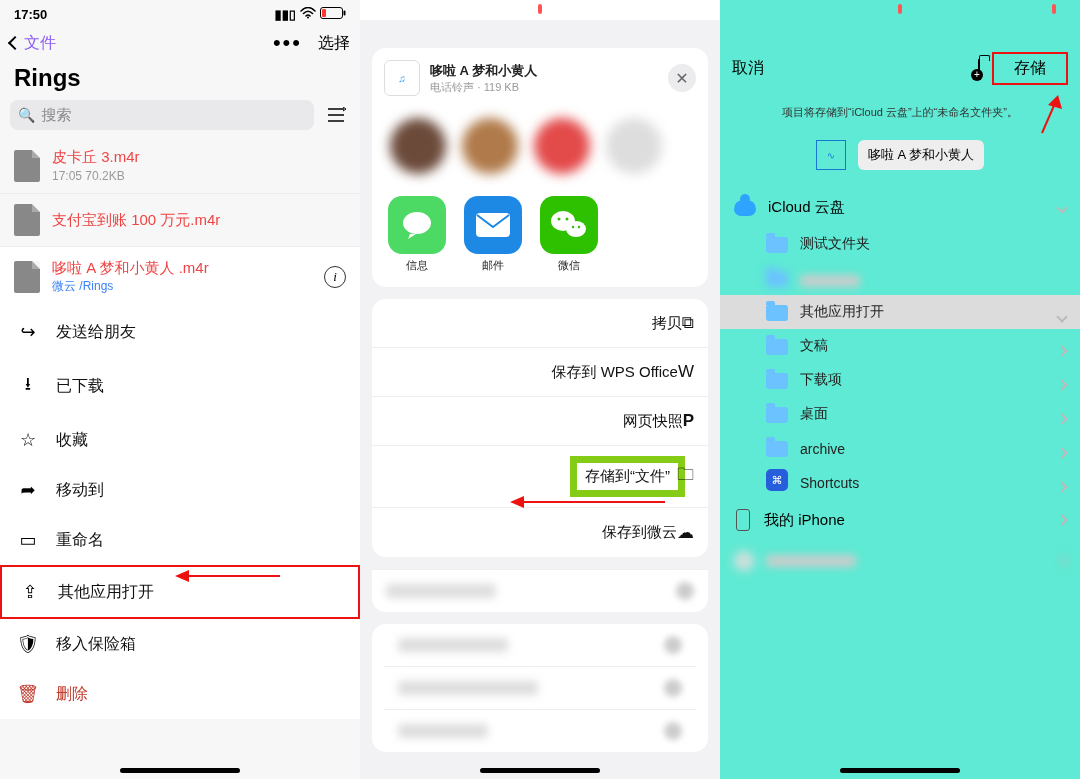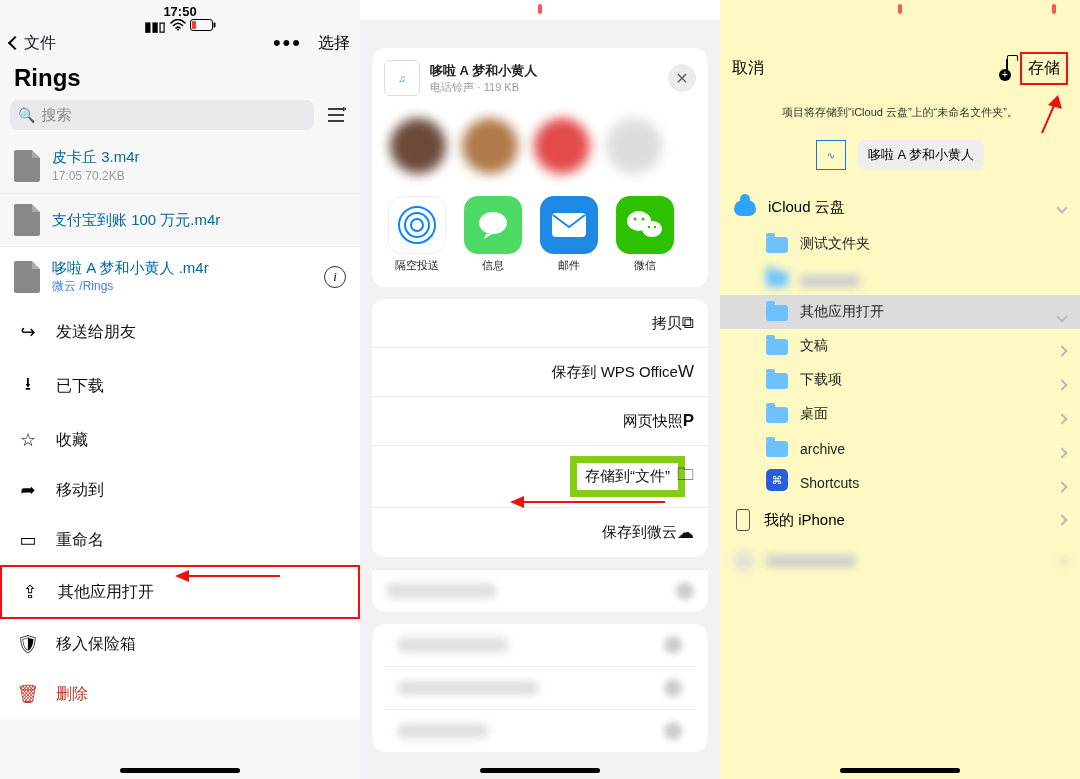--- a/index.html
+++ b/index.html
@@ -1,47 +1,47 @@
 <!DOCTYPE html>
 <html><head>
 <meta charset="utf-8">
 <style>
   * { box-sizing: border-box; margin: 0; padding: 0; font-family: -apple-system, "Helvetica Neue", Arial, sans-serif; }
   body { background: #fff; width: 1080px; height: 779px; overflow: hidden; display: flex; }
-  .panel { position: relative; height: 779px; overflow: hidden; background: #fef9c3; }
+  .panel { position: relative; height: 779px; overflow: hidden; background: #5eead4; }
   .p1 { width: 360px; }
   .p2 { width: 360px; }
   .p3 { width: 360px; }
 
   
   .p1 { background: #f7f7f7; }
-  .statusbar { display:flex; justify-content:space-between; align-items:center; padding: 4px 14px 0 14px; font-size: 13px; font-weight:600; height:24px;flex-direction:column; }
+  .statusbar { display:flex; justify-content:space-between; align-items:center; padding: 4px 14px 0 14px; font-size: 13px; font-weight:600; height:24px; }
   .statusbar .right { display:flex; align-items:center; gap:4px; }
   .status-footnote { font-size:10px; padding:0 14px; color:#333; }
 
   .p1-nav { display:flex; align-items:center; padding: 6px 10px; }
-  .back { display:flex; align-items:center; font-size:16px; color:#0f172a; }
+  .back { display:flex; align-items:center; font-size:16px; color:#8b5cf6; }
   .chev-l { display:inline-block; width:10px; height:10px; border-left:2px solid #000; border-bottom:2px solid #000; transform: rotate(45deg); margin-right:4px; }
   .p1-nav .sp { flex:1; }
   .dots { font-size:22px; letter-spacing:2px; margin-right:16px; color:#000; }
   .select { font-size:16px; }
 
   .rings-title { font-size:24px; font-weight:700; padding: 2px 14px 8px 14px; }
 
   .searchbar { display:flex; align-items:center; margin:0 10px; gap:8px; }
   .searchbox { flex:1; display:flex; align-items:center; background:#e9e9eb; border-radius:8px; padding:4px 8px; color:#8a8a8e; font-size:15px; height:30px; }
   .search-ico { margin-right:6px; font-size:14px; }
   .sort-ico { width:28px; height:28px; display:flex; align-items:center; justify-content:center; font-size:14px; }
 
   .file-row { display:flex; align-items:center; padding:10px 14px; gap:12px; border-top:1px solid #ececec; }
   .file-row.first { border-top:none; }
   .file-ico { width:26px; height:32px; background:#888; border-radius:2px; position:relative; }
   .file-ico::after { content:""; position:absolute; top:0; right:0; border-top:8px solid #f7f7f7; border-left:8px solid #aaa; }
   .file-text { flex:1; }
-  .file-name { font-size:15px; color:#0369a1; }
+  .file-name { font-size:15px; color:#ef4444; }
   .file-meta { font-size:12px; color:#9a9a9a; margin-top:2px; }
 
   .sel-file { background:#fff; display:flex; align-items:center; padding:12px 14px; gap:12px; border-top:1px solid #ececec; }
   .sel-file .file-name { font-size:15px; }
   .sel-file .crumb { font-size:12px; color:#3b82f6; }
   .info-ico { width:22px; height:22px; border:1.5px solid #333; border-radius:50%; display:flex; align-items:center; justify-content:center; font-size:13px; font-style:italic; font-family:Georgia,serif; }
 
   .action-list { background:#fff; }
   .action-row { display:flex; align-items:center; gap:16px; padding:14px 16px; font-size:16px; color:#111; border-bottom:0; }
   .aico { width:24px; text-align:center; font-size:18px; color:#000; }
@@ -87,21 +87,21 @@
   .blur-row .bl { width:110px; height:14px; background:#ddd; border-radius:4px; filter:blur(4px); }
   .blur-row .br { width:18px; height:18px; background:#ccc; border-radius:50%; filter:blur(3px); }
 
   
   .p3 .hdr { display:flex; align-items:center; padding:16px 12px; font-size:16px; gap:12px; }
   .p3 .hdr .cancel { color:#000; }
   .p3 .hdr .sp { flex:1; }
   .folder-plus { width:22px; height:18px; border:1.5px solid #000; border-radius:2px 4px 4px 4px; position:relative; }
   .folder-plus::before{content:"";position:absolute;top:-5px;left:0;width:9px;height:5px;border:1.5px solid #000;border-bottom:0;border-radius:2px 2px 0 0;}
   .plus-b{position:absolute;right:-4px;bottom:-4px;width:12px;height:12px;border-radius:50%;background:#000;color:#fff;font-size:10px;display:flex;align-items:center;justify-content:center;}
-  .save-btn { border:2px solid #e11; padding:4px 6px; font-weight:400; }
+  .save-btn { border:2px solid #e11; padding:4px 20px; font-weight:400; }
 
   .save-where { text-align:center; font-size:11px; color:#333; padding:4px 0 16px; }
   .save-file { display:flex; align-items:center; justify-content:center; gap:12px; padding:4px 0 18px; }
   .wave-ico { width:30px; height:30px; border:1px solid #1976d2; display:flex; align-items:center; justify-content:center; color:#1976d2; font-size:10px; }
   .chip { background:#eee; border-radius:6px; padding:6px 10px; font-size:13px; }
 
   .loc-list { }
   .loc-head { display:flex; align-items:center; padding:10px 14px; font-size:15px; }
   .cloud-ico { width:22px; height:16px; background:#2ea3ff; border-radius:10px 10px 8px 8px; position:relative; margin-right:12px; }
   .cloud-ico::before{content:"";position:absolute;top:-6px;left:6px;width:10px;height:10px;background:#2ea3ff;border-radius:50%;}
@@ -256,30 +256,20 @@
 
     <div class="avatars">
       <div class="avatar av1"></div>
       <div class="avatar av2"></div>
       <div class="avatar av3"></div>
       <div class="avatar av4"></div>
     </div>
 
     <div class="apps">
       <div class="app">
-        <div class="aicon a-airdrop">
-          <svg class="airdrop-svg" viewBox="0 0 44 44">
-              <circle cx="22" cy="22" r="6" fill="none" stroke="#0a84ff" stroke-width="2"></circle>
-              <circle cx="22" cy="22" r="12" fill="none" stroke="#0a84ff" stroke-width="2"></circle>
-              <circle cx="22" cy="22" r="18" fill="none" stroke="#0a84ff" stroke-width="2"></circle>
-            </svg>
-        </div>
-        <div>隔空投送</div>
-      </div>
-      <div class="app">
         <div class="aicon a-msg">
           <svg width="34" height="30" viewBox="0 0 34 30">
               <ellipse cx="17" cy="13" rx="14" ry="11" fill="#fff"></ellipse>
               <path d="M10 24 L8 29 L16 24" fill="#fff"></path>
             </svg>
         </div>
         <div>信息</div>
       </div>
       <div class="app">
         <div class="aicon a-mail">

